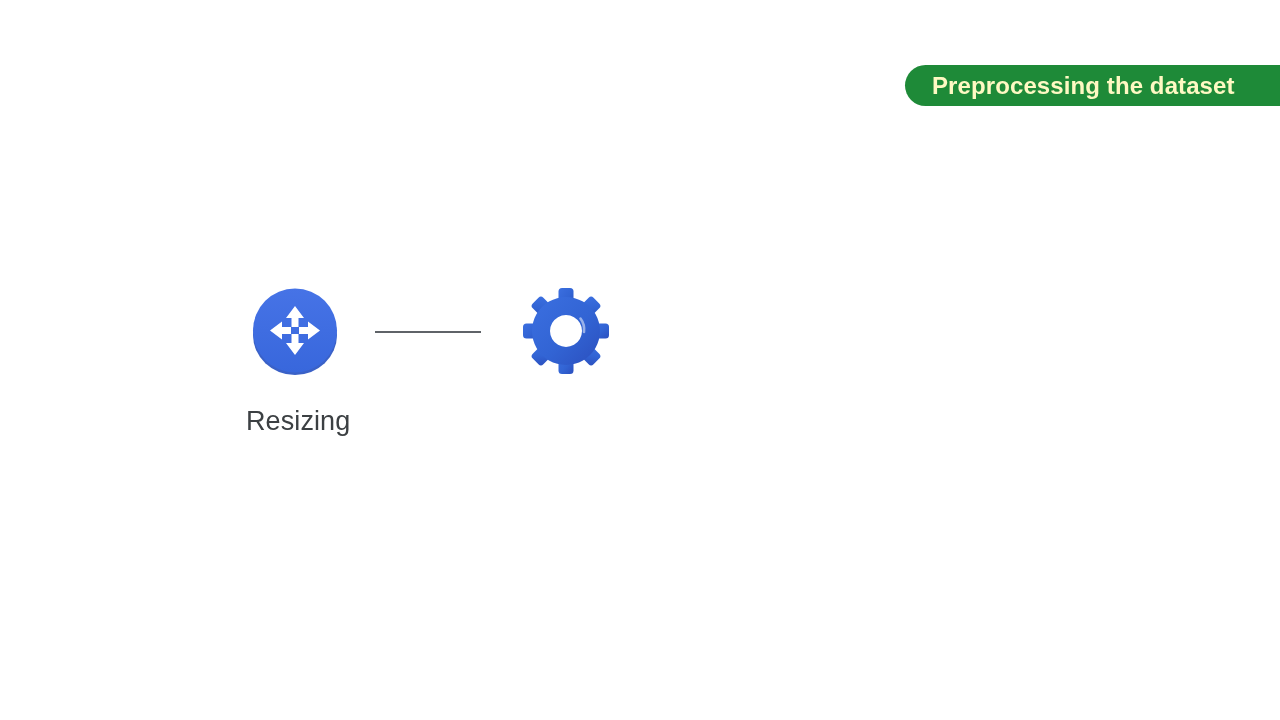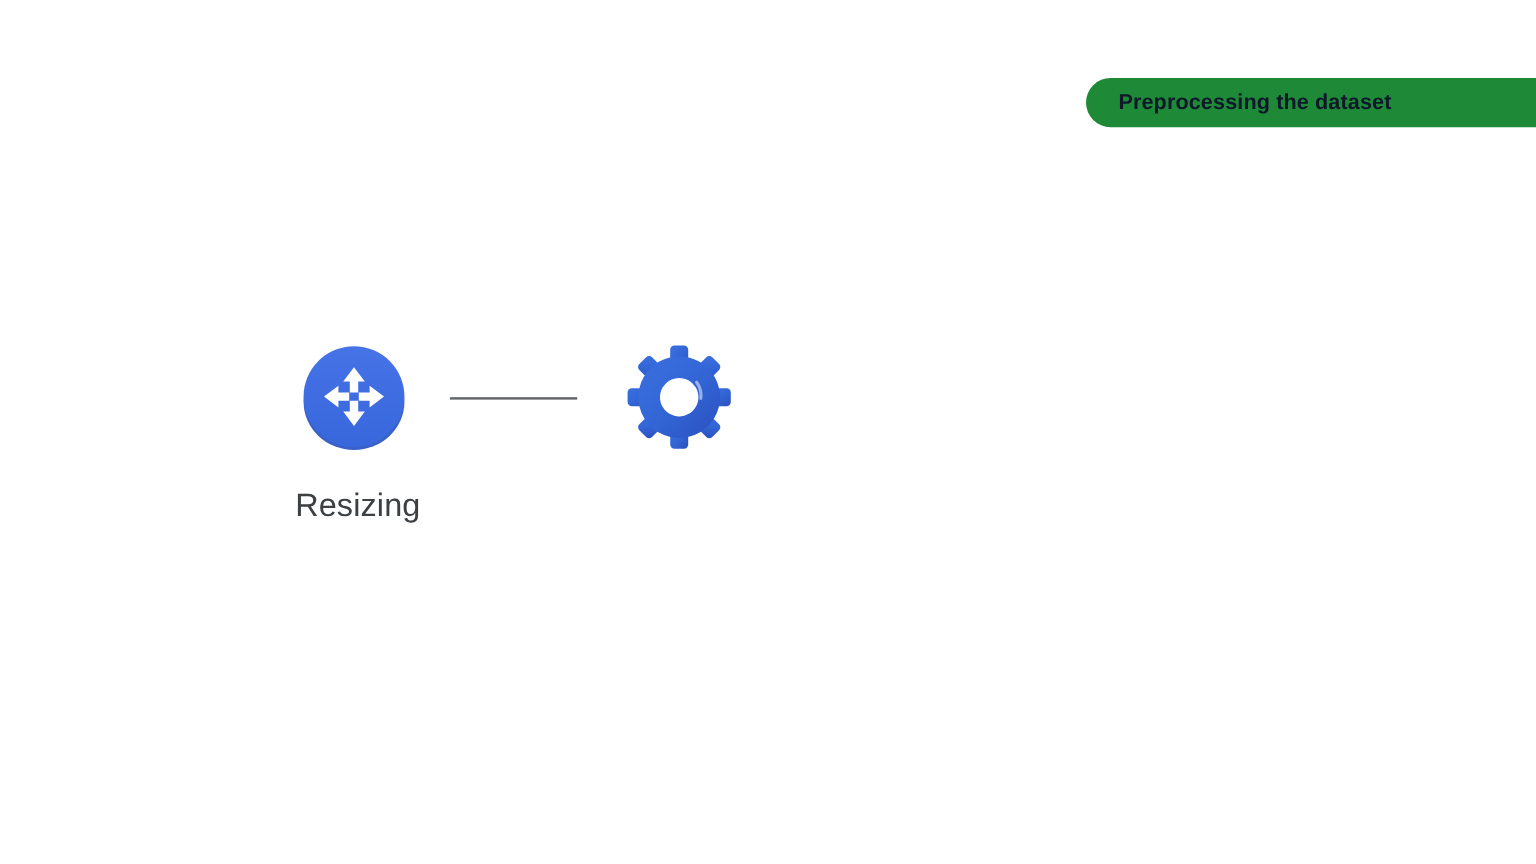--- a/index.html
+++ b/index.html
@@ -26,22 +26,22 @@
     border-top-left-radius: 21px;
     border-bottom-left-radius: 21px;
     border-top-right-radius: 0;
     border-bottom-right-radius: 0;
     display: flex;
     align-items: center;
     box-sizing: border-box;
     padding-left: 27px;
   }
   .banner-text {
-    color: #0f172a;
-    font-size: 18px;
+    color: #fef9c3;
+    font-size: 24px;
     font-weight: 700;
     letter-spacing: 0.1px;
     white-space: nowrap;
   }
 
   
   .flow {
     position: absolute;
     left: 246px;
     top: 283px;

